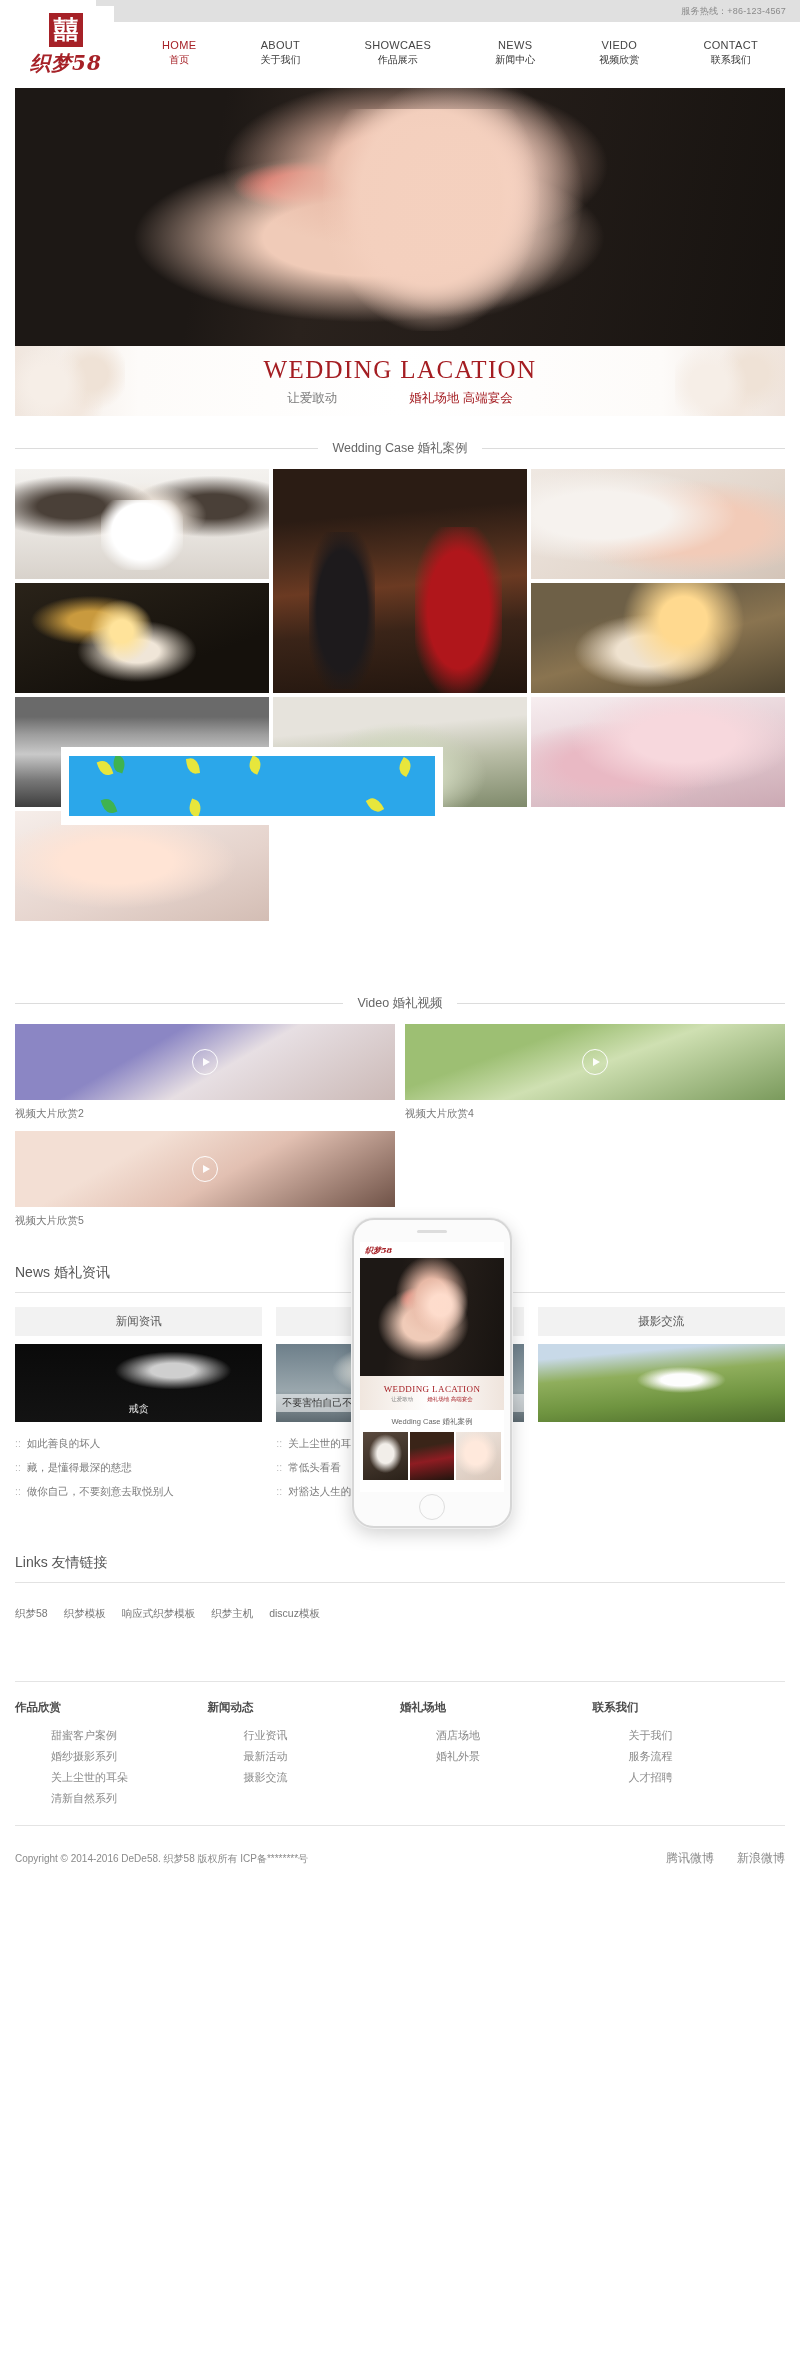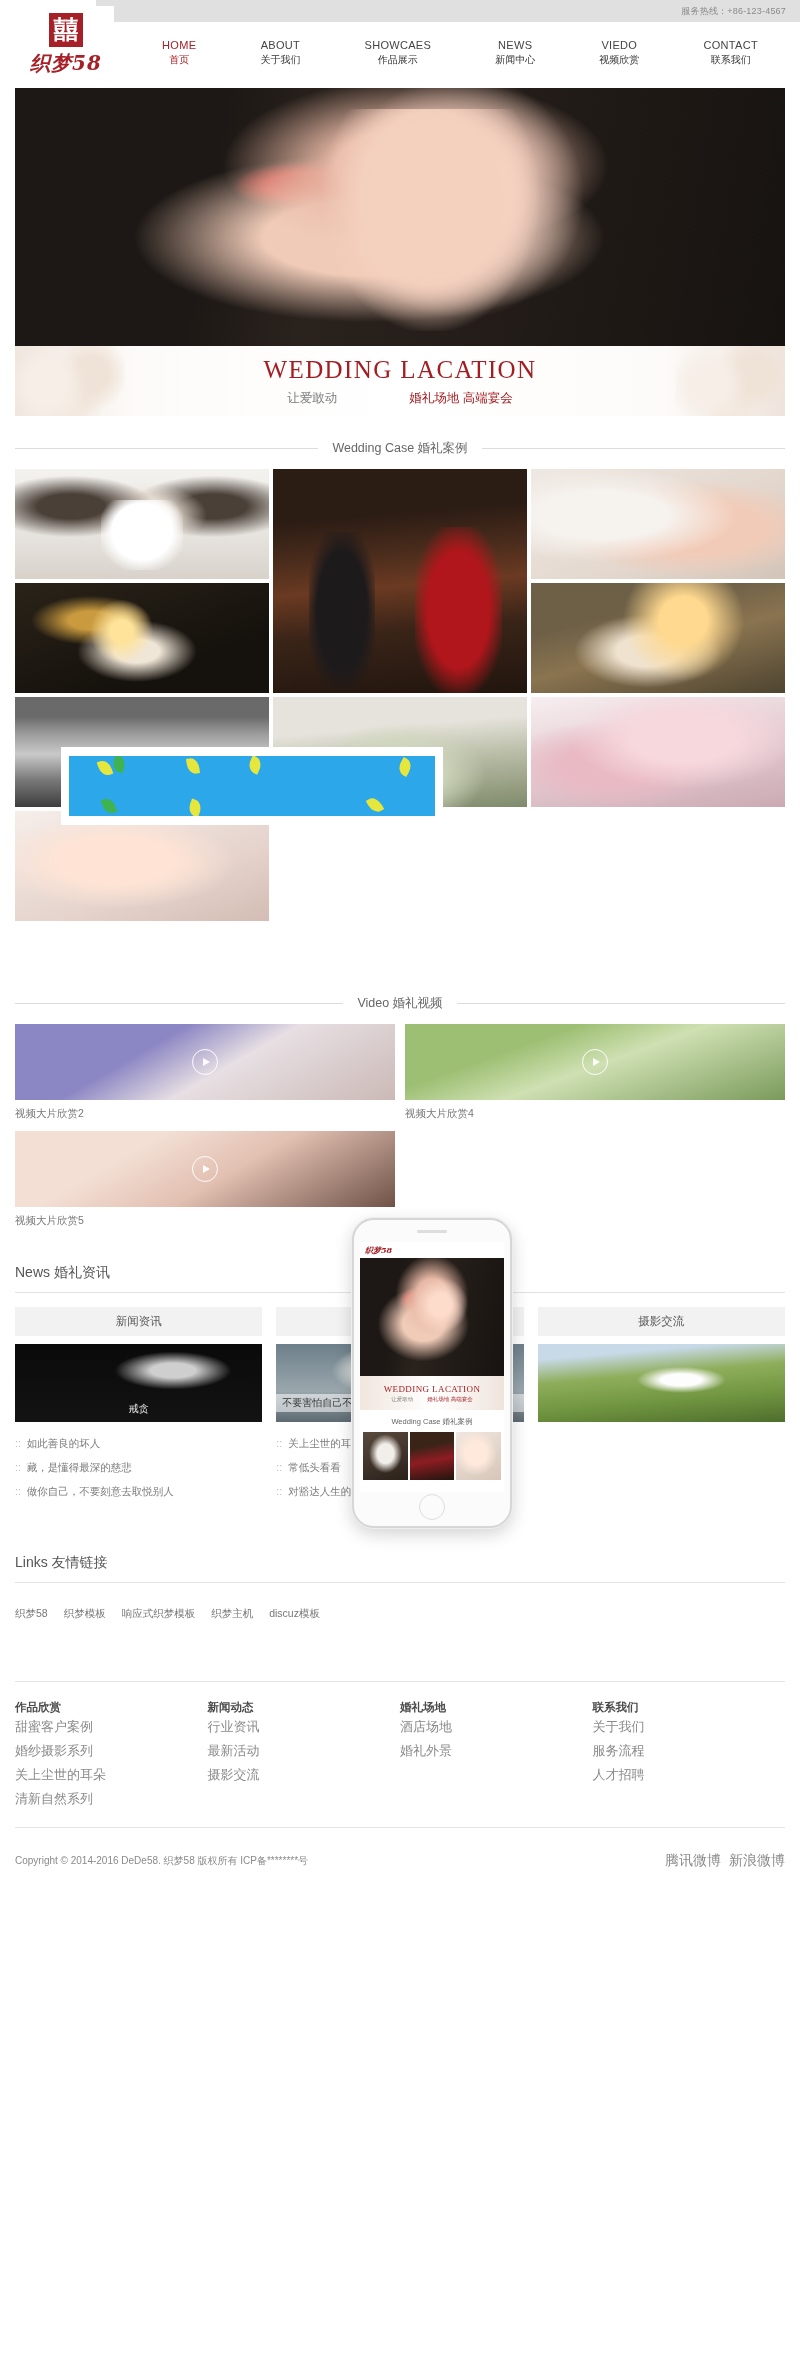--- a/index.html
+++ b/index.html
@@ -277,29 +277,29 @@
   
   .links-row { width: 770px; margin: 12px auto 0; display: flex; gap: 16px; padding-top: 12px;}
   .link-a { font-size: 10.5px; color: #777; cursor: pointer; }
 
   
   .footer-sep { width: 770px; margin: 14px auto 0; height: 1px; background: #e4e4e4; }
   .footer {
     width: 770px; margin: 0 auto; padding: 18px 0 10px;
     display: grid; grid-template-columns: repeat(4, 1fr);
   }
-  .fcol h4 { font-size: 11.5px; color: #4a4a4a; margin-bottom: 0; font-weight: bold; font-family: Liberation Mono, monospace; }
-  .fcol a { display:block; font-size: 13px; color: #8a8a8a; padding: 3px 0; cursor: pointer; }
+  .fcol h4 { font-size: 11.5px; color: #4a4a4a; margin-bottom: 10px; font-weight: bold; font-family: Liberation Mono, monospace; }
+  .fcol a { display:block; font-size: 11px; color: #8a8a8a; padding: 3px 0; cursor: pointer; margin-left: 36px; }
   .copy-sep { width: 770px; margin: 6px auto 0; height: 1px; background: #e4e4e4; }
   .copyright {
     width: 770px; margin: 12px auto; padding: 12px 0 0;
     display: flex; align-items: center; justify-content: space-between;
   }
   .copy-text { font-size: 10px; color: #8a8a8a; }
-  .copy-social { font-size: 14px; color: #8a8a8a; display:flex; gap: 8px;}
+  .copy-social { font-size: 12px; color: #8a8a8a; display:flex; gap: 23px;}
 
   
   .phone {
     position: absolute;
     left: 352px; top: 1218px;
     width: 160px; height: 310px;
     background: #fbfbfb;
     border: 2px solid #d6d6d6;
     border-radius: 22px;
     box-shadow: 0 0 0 1px #eee, 0 6px 18px rgba(0,0,0,.18);

